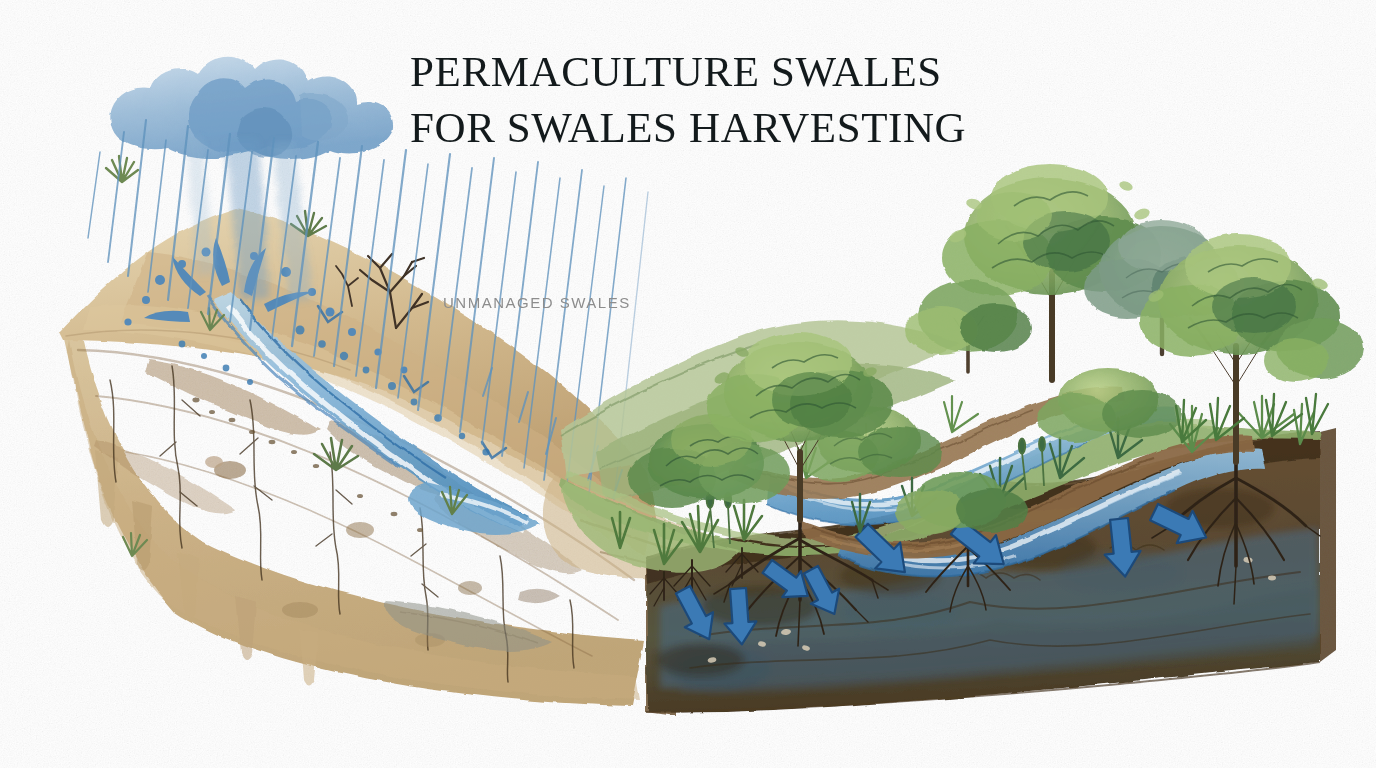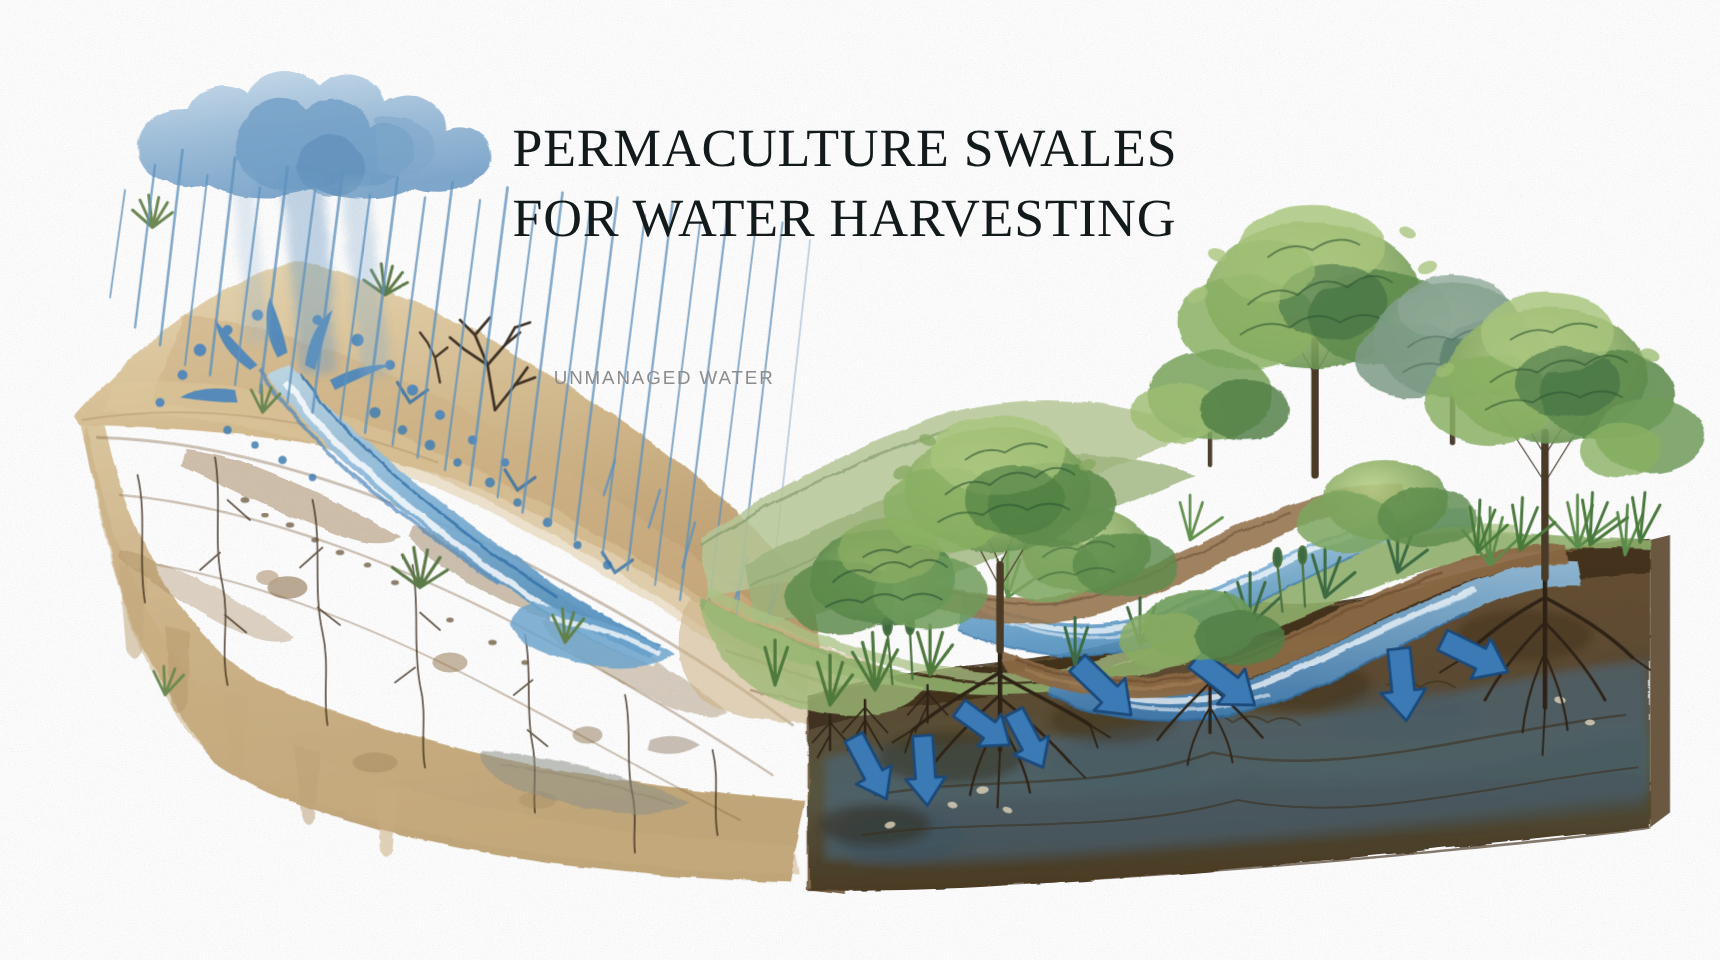--- a/index.html
+++ b/index.html
@@ -34,21 +34,20 @@
     position: absolute;
     left: 410px;
     top: 44px;
     width: 600px;
     font-family: "Liberation Serif", "DejaVu Serif", serif;
     font-size: 43px;
     line-height: 1.30;
     letter-spacing: 0.6px;
     color: #131a1c;
     font-weight: 400;
-    margin-top: 48px;
   }
   .title .l2 { display: block; }
   .cap {
     position: absolute;
     font-family: "Liberation Sans", sans-serif;
     font-weight: 300;
     color: #1c1c1c;
     font-size: 23px;
     letter-spacing: 2.0px;
     white-space: nowrap;
@@ -777,19 +776,19 @@
           <path d="M1272 436 L1266 400 M1272 436 L1274 394 M1272 436 L1286 402 M1272 436 L1302 414"></path>
           <path d="M1312 434 L1306 398 M1312 434 L1316 394 M1312 434 L1328 404"></path>
         </g>
       </g>
     </g>
   </svg>
 
   <div class="label-layer">
     <div class="title">
       <span class="l1">PERMACULTURE SWALES</span>
-      <span class="l2">FOR WATER HARVESTING</span>
+      <span class="l2">FOR SWALES HARVESTING</span>
     </div>
 
-    <div class="cap mid">UNMANAGED WATER</div>
+    <div class="cap mid">UNMANAGED SWALES</div>
   </div>
 
 </div>
 
 </body></html>

